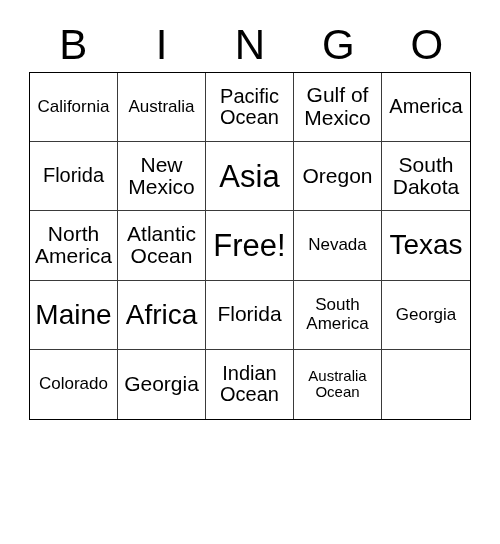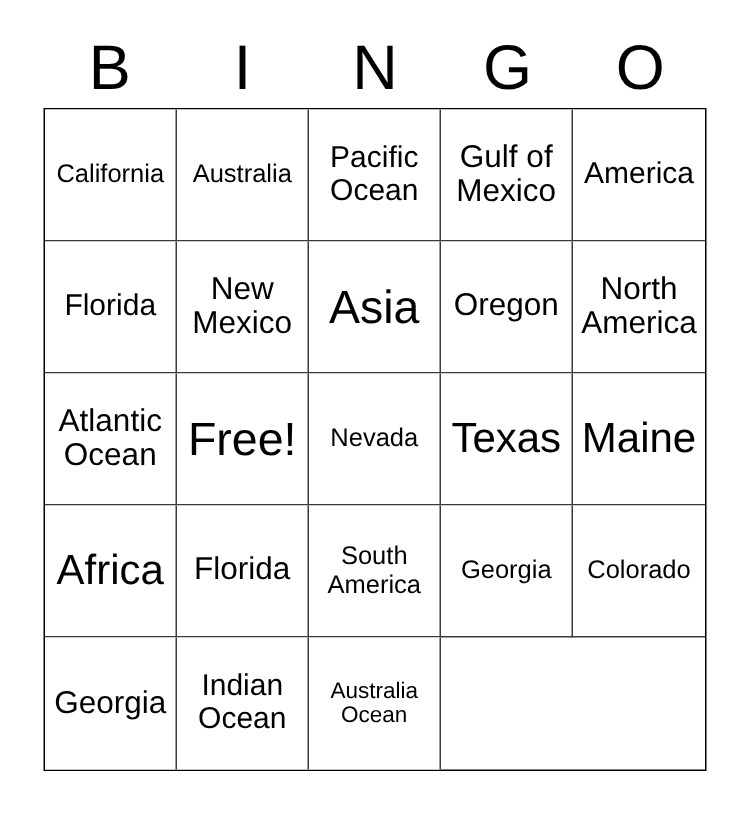--- a/index.html
+++ b/index.html
@@ -39,21 +39,21 @@
     font-weight: 400;
     letter-spacing: 0;
     color: #000000;
   }
   
   .grid {
     position: absolute;
     left: 29px;
     top: 72px;
     width: 442px;
-    height: 442px;
+    height: 348px;
     box-sizing: border-box;
     border: 1px solid #000000;
     display: grid;
     grid-template-columns: repeat(5, 1fr);
     grid-template-rows: repeat(5, 1fr);
     background: #ffffff;
   }
   .cell {
     box-sizing: border-box;
     border-right: 1px solid #3a3a3a;
@@ -118,20 +118,23 @@
       </div>
     <div class="cell">
         <span class="cell-text fs-md">New Mexico</span>
       </div>
     <div class="cell">
         <span class="cell-text fs-xxl">Asia</span>
       </div>
     <div class="cell">
         <span class="cell-text fs-md">Oregon</span>
       </div>
+    <div class="cell">
+        <span class="cell-text fs-md">South Dakota</span>
+      </div>
 
     <div class="cell">
         <span class="cell-text fs-md">North America</span>
       </div>
     <div class="cell">
         <span class="cell-text fs-md">Atlantic Ocean</span>
       </div>
     <div class="cell">
         <span class="cell-text fs-xxl">Free!</span>
       </div>

